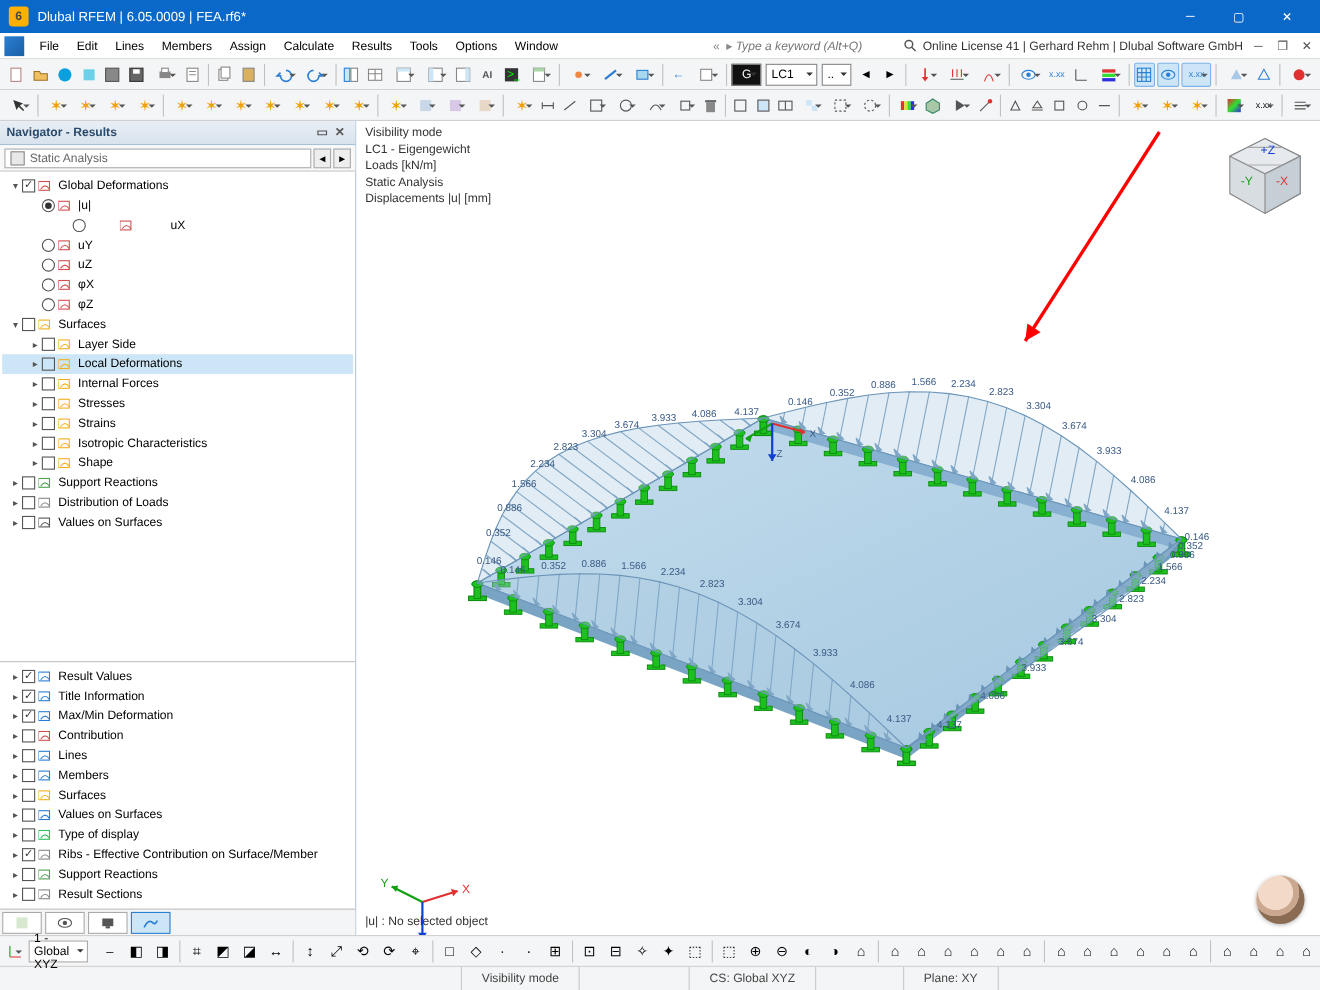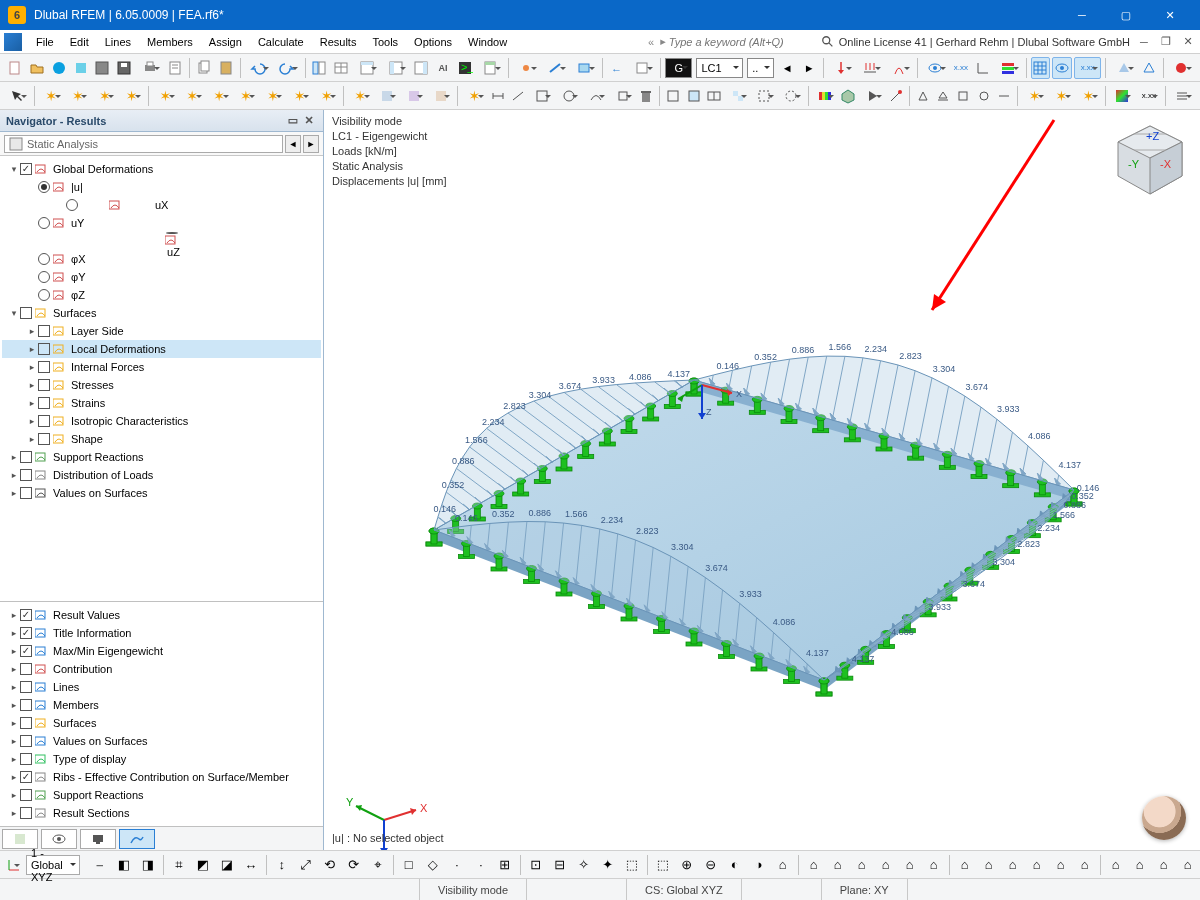--- a/index.html
+++ b/index.html
@@ -615,46 +615,37 @@
         </div>
         <div class="tree-row" style="padding-left: 24px;">
           <span class="tw"></span>
           <span class="rb"></span>
           <span class="ric"><svg class="mini" viewBox="0 0 14 12">
               <rect x="0" y="2" width="10" height="8" fill="none" stroke="#d05050"></rect>
               <path d="M2 9 Q6 3 10 9" fill="none" stroke="#d05050"></path>
             </svg></span>
           <span class="lbl">uY</span>
         </div>
-        <div class="tree-row" style="padding-left: 24px; flex-direction: column;">
-          <span class="tw"></span>
-          <span class="rb"></span>
-          <span class="ric"><svg class="mini" viewBox="0 0 14 12">
-              <rect x="0" y="2" width="10" height="8" fill="none" stroke="#d05050"></rect>
-              <path d="M2 9 Q6 3 10 9" fill="none" stroke="#d05050"></path>
-            </svg></span>
-          <span class="lbl">uZ</span>
-        </div>
         <div class="tree-row" style="padding-left: 24px;">
           <span class="tw"></span>
           <span class="rb"></span>
           <span class="ric"><svg class="mini" viewBox="0 0 14 12">
               <rect x="0" y="2" width="10" height="8" fill="none" stroke="#d05050"></rect>
               <path d="M2 9 Q6 3 10 9" fill="none" stroke="#d05050"></path>
             </svg></span>
-          <span class="lbl">φX</span>
+          <span class="lbl">uZ</span>
         </div>
         <div class="tree-row" style="padding-left: 24px;">
           <span class="tw"></span>
           <span class="rb"></span>
           <span class="ric"><svg class="mini" viewBox="0 0 14 12">
               <rect x="0" y="2" width="10" height="8" fill="none" stroke="#d05050"></rect>
               <path d="M2 9 Q6 3 10 9" fill="none" stroke="#d05050"></path>
             </svg></span>
-          <span class="lbl">φY</span>
+          <span class="lbl">φX</span>
         </div>
         <div class="tree-row" style="padding-left: 24px;">
           <span class="tw"></span>
           <span class="rb"></span>
           <span class="ric"><svg class="mini" viewBox="0 0 14 12">
               <rect x="0" y="2" width="10" height="8" fill="none" stroke="#d05050"></rect>
               <path d="M2 9 Q6 3 10 9" fill="none" stroke="#d05050"></path>
             </svg></span>
           <span class="lbl">φZ</span>
         </div>
@@ -777,21 +768,21 @@
             </svg></span>
           <span class="lbl">Title Information</span>
         </div>
         <div class="tree-row" style="padding-left: 6px;">
           <span class="tw">▸</span>
           <span class="cb checked"></span>
           <span class="ric"><svg class="mini" viewBox="0 0 14 12">
               <rect x="0" y="2" width="10" height="8" fill="none" stroke="#2a7fd4"></rect>
               <path d="M2 9 Q6 3 10 9" fill="none" stroke="#2a7fd4"></path>
             </svg></span>
-          <span class="lbl">Max/Min Eigengewicht</span>
+          <span class="lbl">Max/Min Deformation</span>
         </div>
         <div class="tree-row" style="padding-left: 6px;">
           <span class="tw">▸</span>
           <span class="cb"></span>
           <span class="ric"><svg class="mini" viewBox="0 0 14 12">
               <rect x="0" y="2" width="10" height="8" fill="none" stroke="#d05050"></rect>
               <path d="M2 9 Q6 3 10 9" fill="none" stroke="#d05050"></path>
             </svg></span>
           <span class="lbl">Contribution</span>
         </div>

